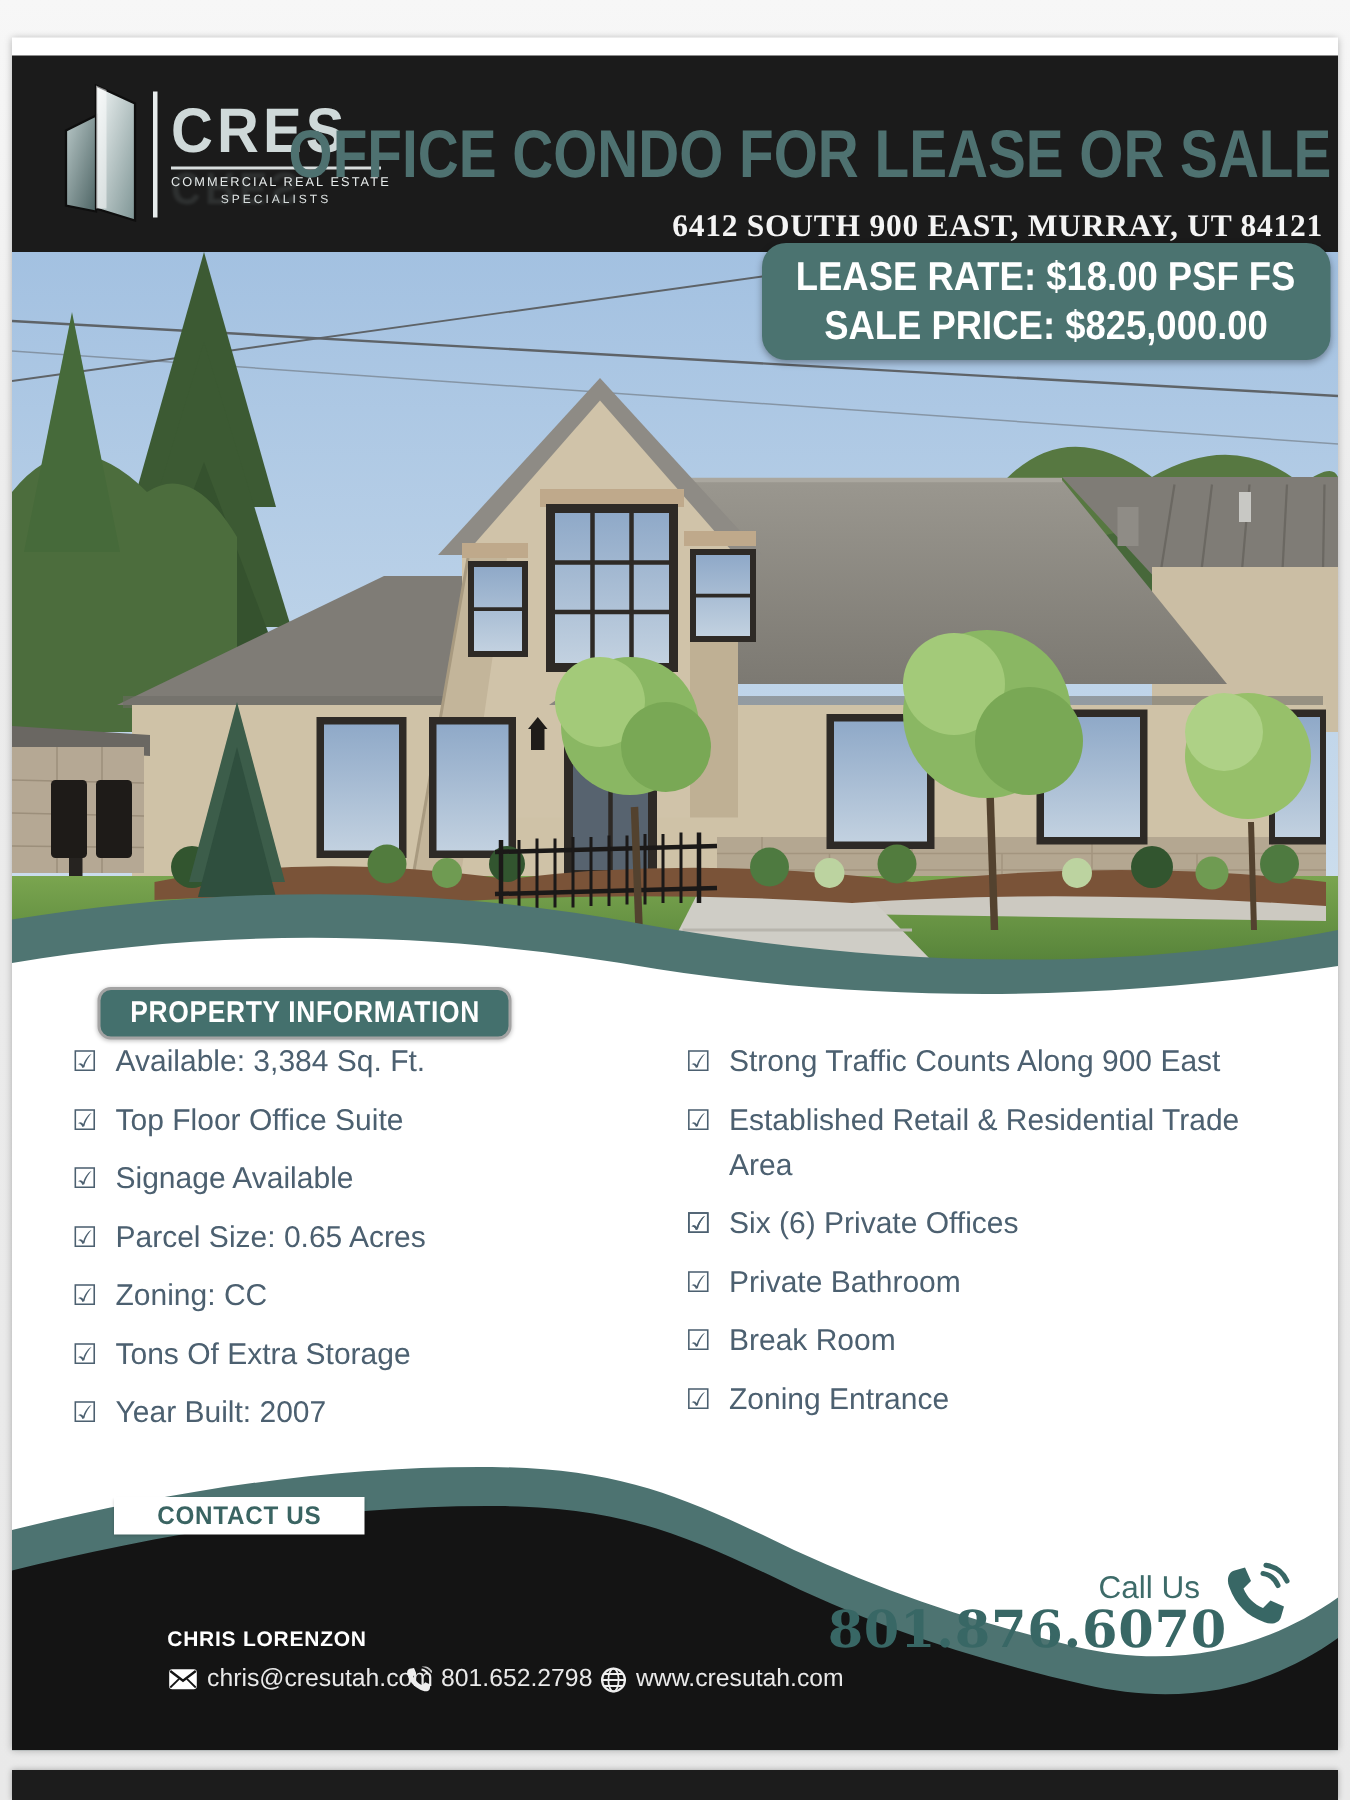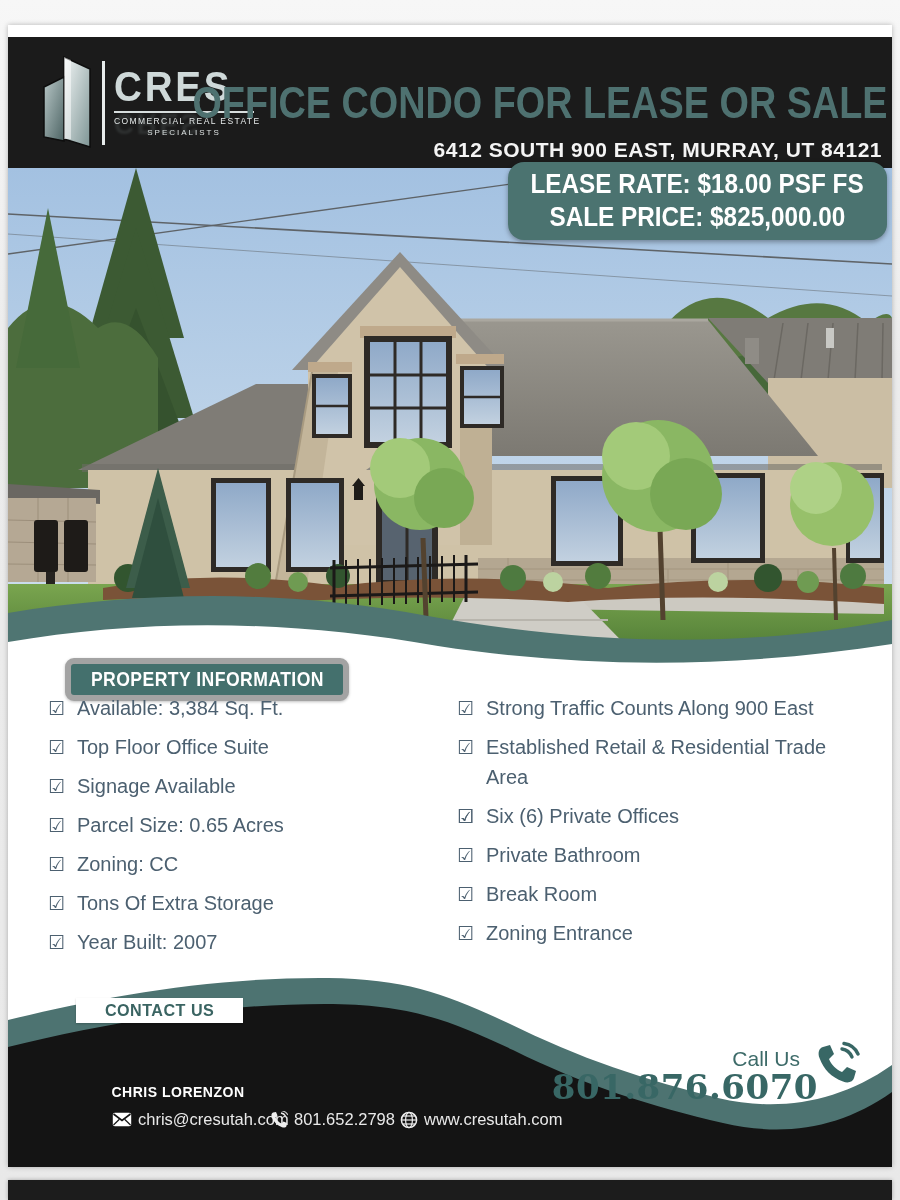--- a/index.html
+++ b/index.html
@@ -31,41 +31,41 @@
   .brand-reflection{
     position:absolute;left:76px;top:92px;font-size:30px;font-weight:800;letter-spacing:3px;
     color:#9fb0b0;opacity:.14;transform:scaleY(-1) scaleX(.92);transform-origin:left top;filter:blur(1px);
   }
   .headline{
     position:absolute;right:4px;top:40px;white-space:nowrap;
     font-size:45px;font-weight:800;color:#4e7170;letter-spacing:0px;
     transform:scaleX(.84);transform-origin:right center;
   }
   .addr{
-    position:absolute;right:10px;top:101px;font-size:21px;font-weight:700;color:#f4f4f4;letter-spacing:.5px;
+    position:absolute;right:10px;top:101px;font-size:21px;font-weight:700;color:#f4f4f4;letter-spacing:.5px;font-family:Liberation Serif, serif;
   }
   
   .photo{position:absolute;left:0;top:143px;width:884px;height:500px;}
   .photo svg{display:block;}
   
   .pricebox{
     position:absolute;left:500px;top:137px;width:379px;height:78px;background:#4b7370;
     border-radius:16px;display:flex;flex-direction:column;justify-content:center;align-items:center;
     box-shadow:0 2px 5px rgba(0,0,0,.35);z-index:5;
   }
   .priceline{
     color:#ffffff;font-weight:800;font-size:27px;line-height:33px;white-space:nowrap;
     transform:scaleX(.9);transform-origin:center;letter-spacing:0px;
   }
   
   .wave1{position:absolute;left:0;top:571px;width:884px;height:72px;z-index:4;}
   
   .info-badge{
     position:absolute;left:57px;top:633px;width:272px;height:31px;background:#44706d;
-    border:6px solid #a3a3a3;border-radius:9px;display:flex;align-items:center;justify-content:center;
+    border:2px solid #a3a3a3;border-radius:9px;display:flex;align-items:center;justify-content:center;
     z-index:6;box-shadow:0 1px 3px rgba(0,0,0,.25);
   }
   .info-badge span{
     color:#ffffff;font-weight:800;font-size:20px;white-space:nowrap;
     transform:scaleX(.88);transform-origin:center;letter-spacing:.5px;
   }
   .plist{list-style:none;margin:0;padding:0;position:absolute;top:668px;z-index:6;}
   .plist.left{left:40px;width:385px;}
   .plist.right{left:449px;width:398px;}
   .plist li{

